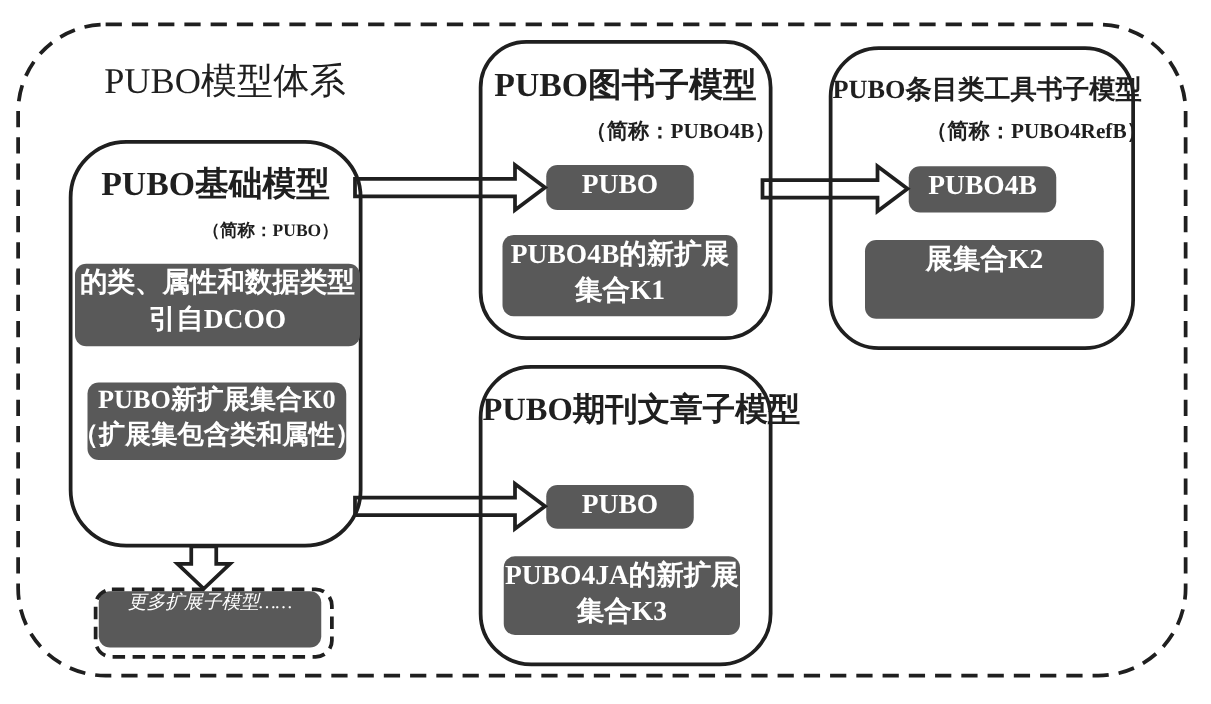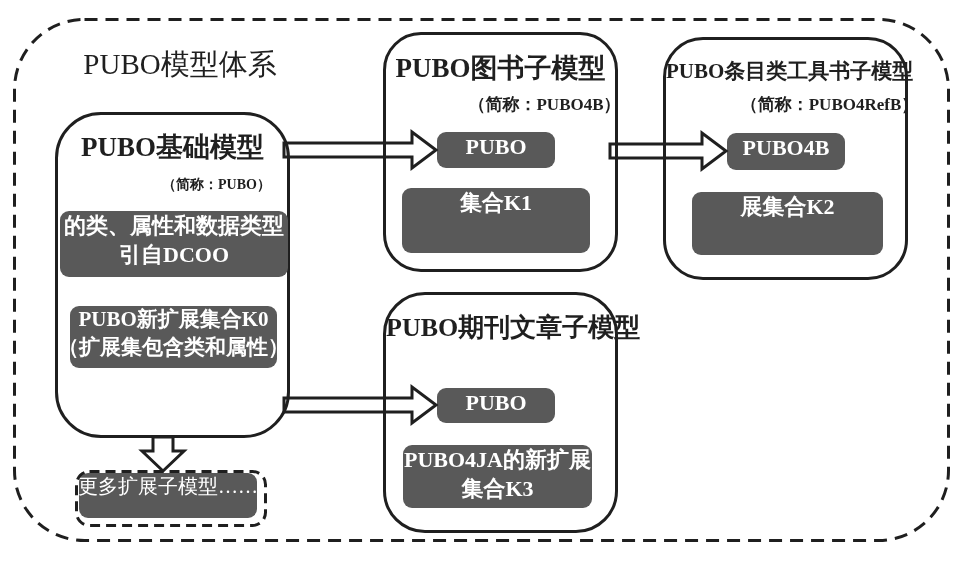--- a/index.html
+++ b/index.html
@@ -10,21 +10,21 @@
   .rbox{position:absolute;border:3px solid #1f1f1f;border-radius:40px;background:transparent;box-sizing:border-box;font-weight:bold;}
   .box-title{position:absolute;left:0;width:100%;text-align:center;white-space:nowrap;}
   .box-alias{position:absolute;left:0;width:100%;text-align:center;white-space:nowrap;font-size:17px;margin-left:44px;}
   .dark{
     position:absolute;background:var(--dark,#595959);color:var(--ondark,#fff);
     border-radius:9px;display:flex;flex-direction:column;justify-content:flex-start;
     align-items:center;text-align:center;box-sizing:border-box;
   }
   .dark span{display:block;line-height:1.32;white-space:nowrap;}
   .fs29{font-size:29px;} .fs27{font-size:27px;} .fs26{font-size:26px;}
-  .fs22{font-size:22px;} .fs21{font-size:21px;} .fs20{font-size:20px;}
+  .fs22{font-size:22px;} .fs21{font-size:21px;} .fs20{font-size:15px;font-style:italic;}
   .overlay{position:absolute;left:0;top:0;width:969px;height:563px;z-index:10;pointer-events:none;}
   .outer-title{position:absolute;left:70px;top:45px;width:220px;text-align:center;white-space:nowrap;z-index:2;}
   .base-box{left:55px;top:112px;width:235px;height:326px;border-radius:46px;}
   .book-box{left:383px;top:32px;width:235px;height:240px;border-radius:38px;}
   .refbook-box{left:663px;top:37px;width:245px;height:243px;border-radius:40px;}
   .journal-box{left:383px;top:292px;width:235px;height:241px;border-radius:42px;}
   .more-frame{position:absolute;left:75px;top:470px;width:192px;height:57px;box-sizing:border-box;}
 </style>
 </head>
 <body>
@@ -46,20 +46,21 @@
     </div>
   </div>
 
   <div class="rbox book-box">
     <div class="box-title fs27" style="top:15px;">PUBO图书子模型</div>
     <div class="box-alias" style="top:58px;">（简称：PUBO4B）</div>
     <div class="dark fs22" style="left:51px;top:97px;width:118px;height:36px;">
       <span>PUBO</span>
     </div>
     <div class="dark fs22" style="left:16px;top:153px;width:188px;height:65px;">
+      <span>PUBO4B的新扩展</span>
       <span>集合K1</span>
     </div>
   </div>
 
   <div class="rbox refbook-box">
     <div class="box-title fs21" style="top:17px;">PUBO条目类工具书子模型</div>
     <div class="box-alias" style="top:53px;">（简称：PUBO4RefB）</div>
     <div class="dark fs22" style="left:61px;top:93px;width:118px;height:37px;">
       <span>PUBO4B</span>
     </div>

